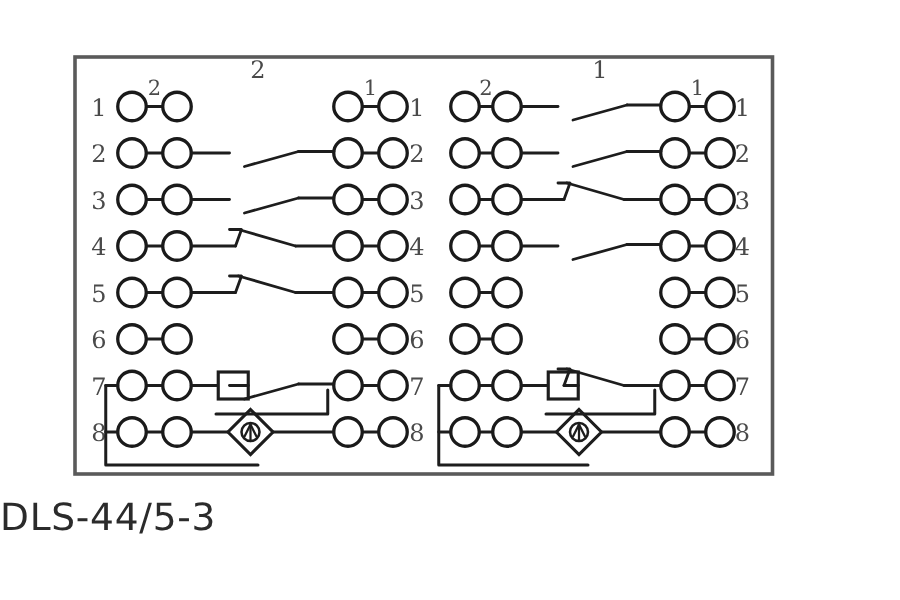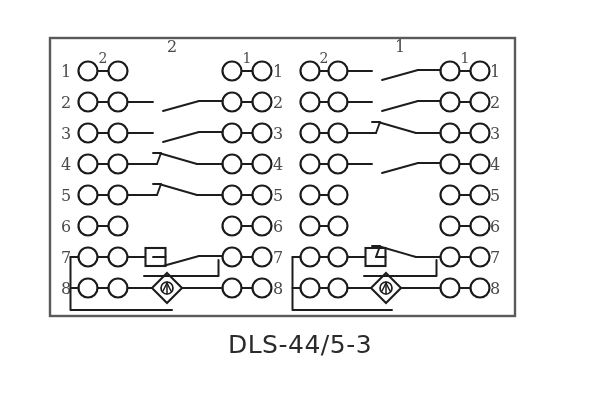--- a/index.html
+++ b/index.html
@@ -22,21 +22,20 @@
   }
   #diagram-svg {
     position: absolute;
     left: 0; top: 0;
   }
   .caption {
     position: absolute;
     left: 0;
     top: 330px;
     width: 600px;
-    text-align: center;
     font-family: "DejaVu Sans", sans-serif;
     font-size: 25px;
     color: #2b2b2b;
     letter-spacing: 0.5px;
   }
 </style>
 </head>
 <body>
 
 <div id="stage">

